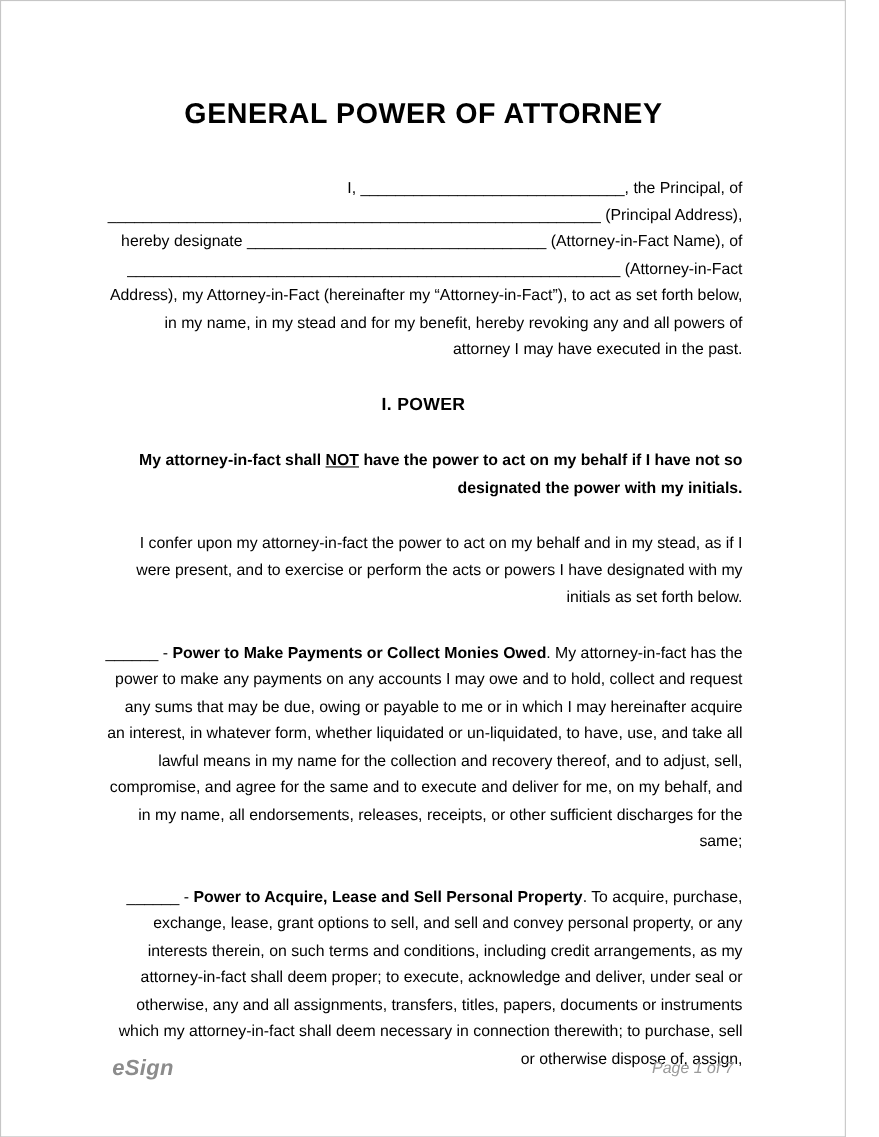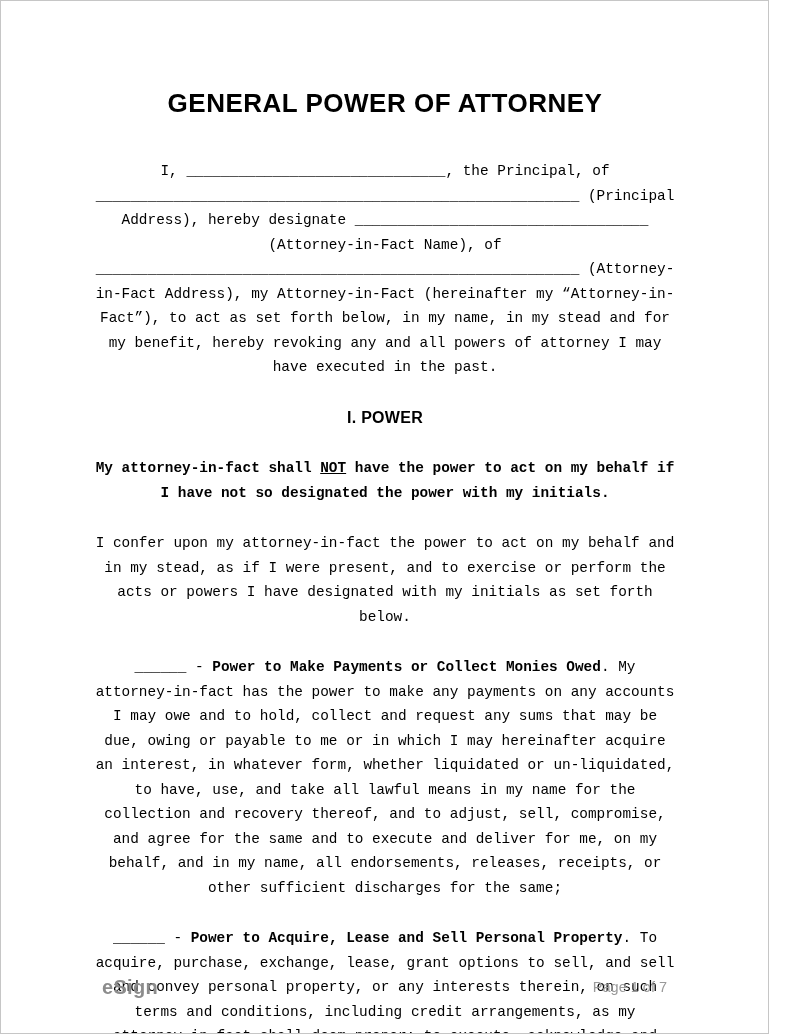--- a/index.html
+++ b/index.html
@@ -24,42 +24,42 @@
   .title {
     margin: 0 0 40px 0;
     font-size: 26px;
     line-height: 32px;
     font-weight: bold;
     text-align: center;
     letter-spacing: 0.5px;
   }
   .para {
     margin: 0 0 26px 0;
-    text-align: center;
-    font-family: Liberation Mono, monospace;
+    text-align: right;
   }
   .section-heading {
     margin: 0 0 26px 0;
     font-size: 16px;
     line-height: 24.5px;
     font-weight: bold;
     text-align: center;
     letter-spacing: 0.3px;
   }
   .bold { font-weight: bold; }
   .u { text-decoration: underline; }
   .blank { letter-spacing: 0; white-space: nowrap; }
   .footer {
     position: absolute;
     left: 101px;
     right: 101px;
-    bottom: 34px;
+    bottom: 50px;
     display: flex;
     justify-content: space-between;
     align-items: center;
+    font-style: italic;
   }
   .brand {
     font-size: 20px;
     font-weight: bold;
     color: #8c8c8c;
     letter-spacing: 0.3px;
   }
   .pagenum {
     font-size: 14.5px;
     color: #9a9a9a;

